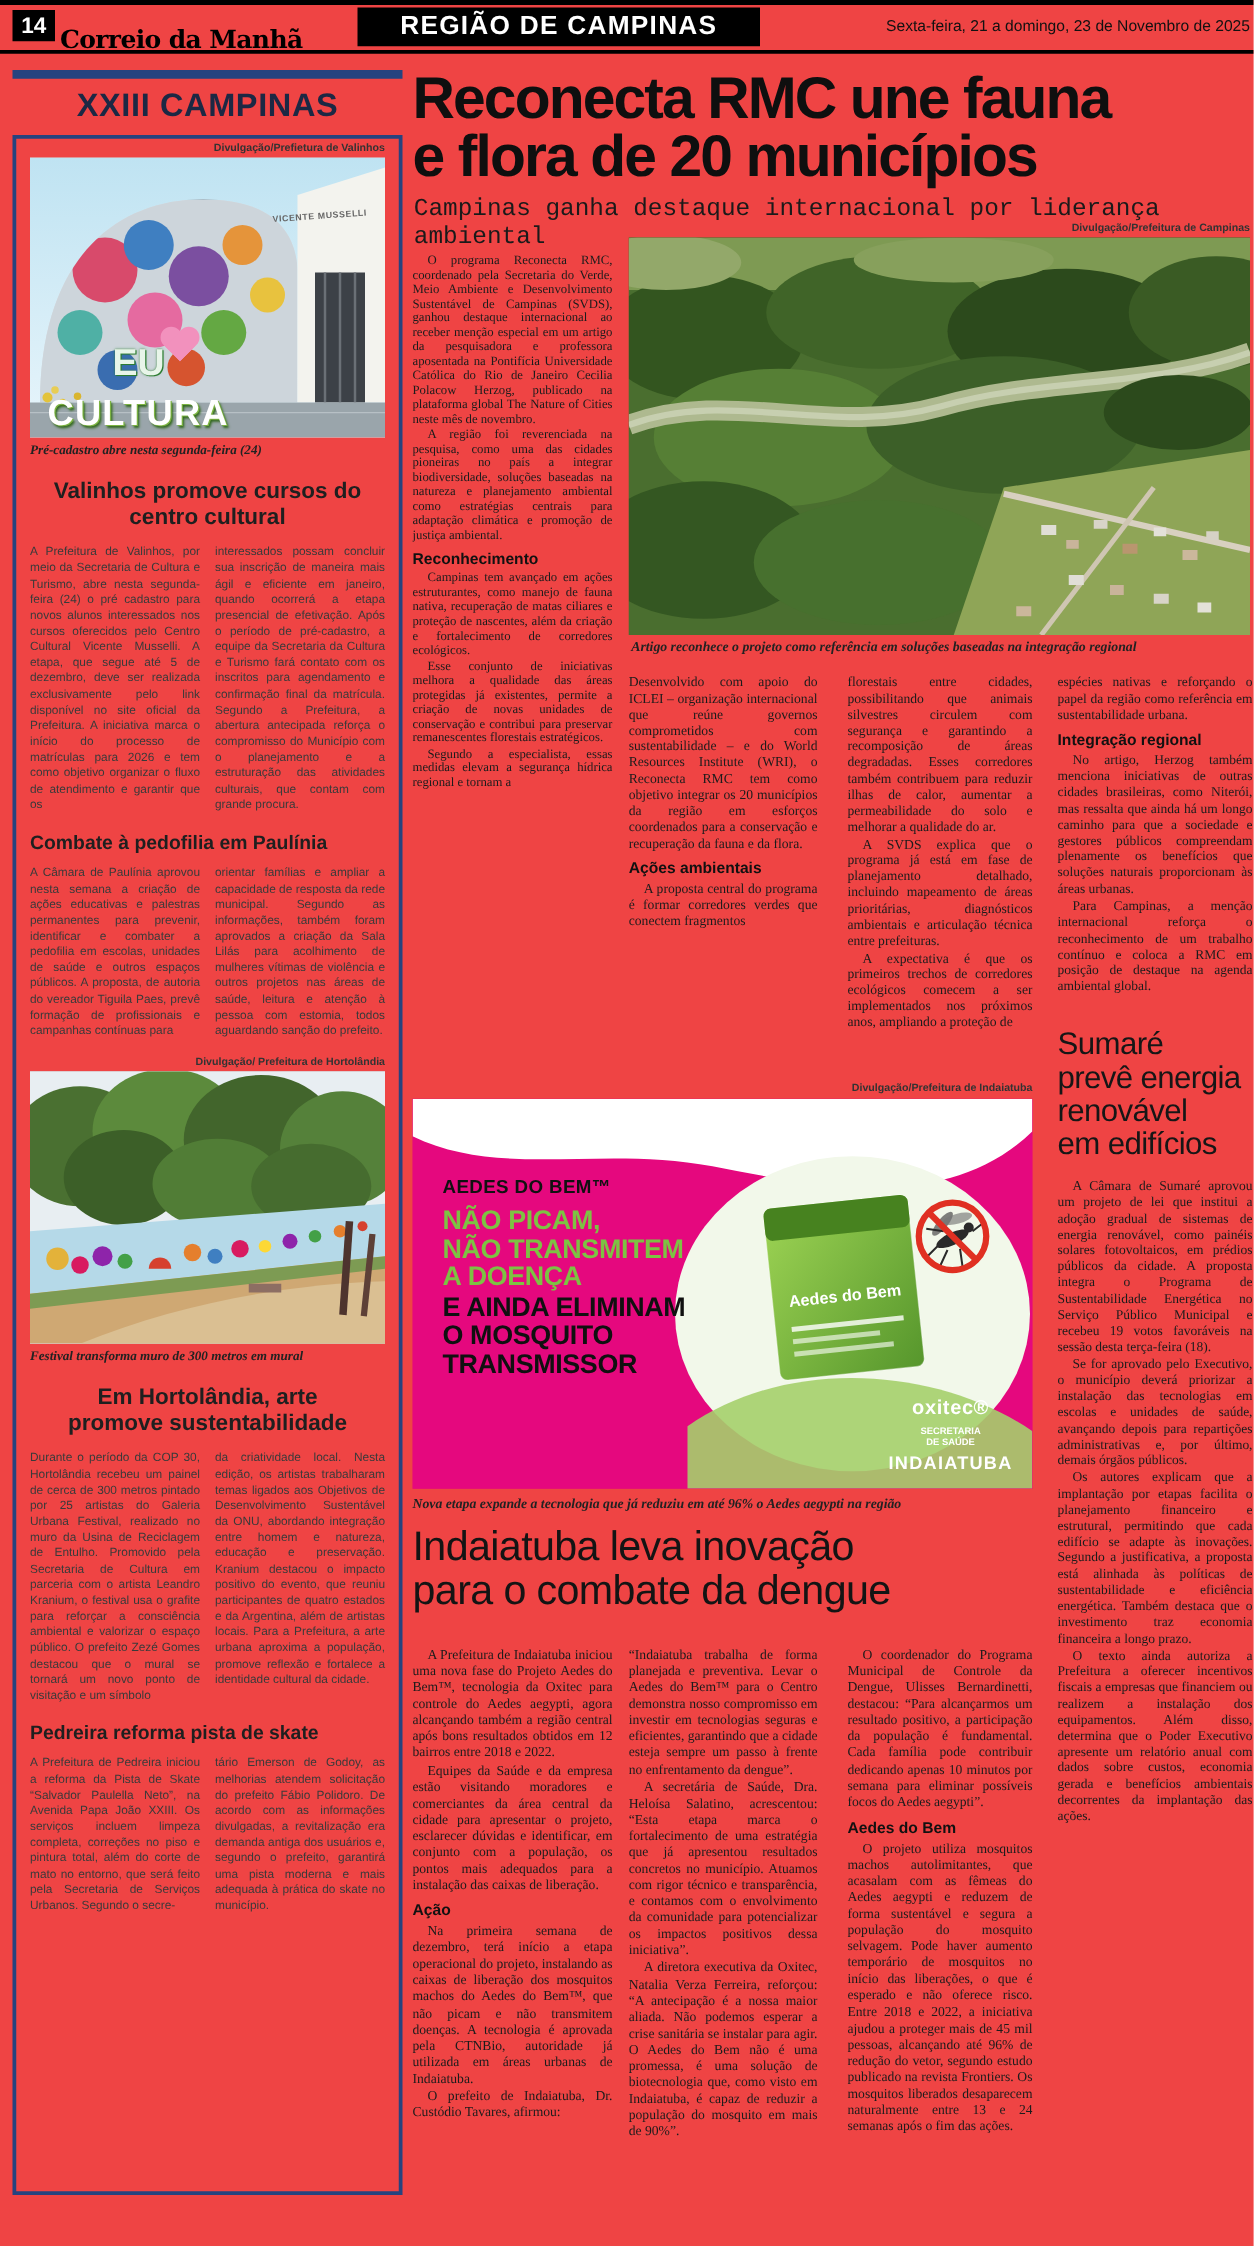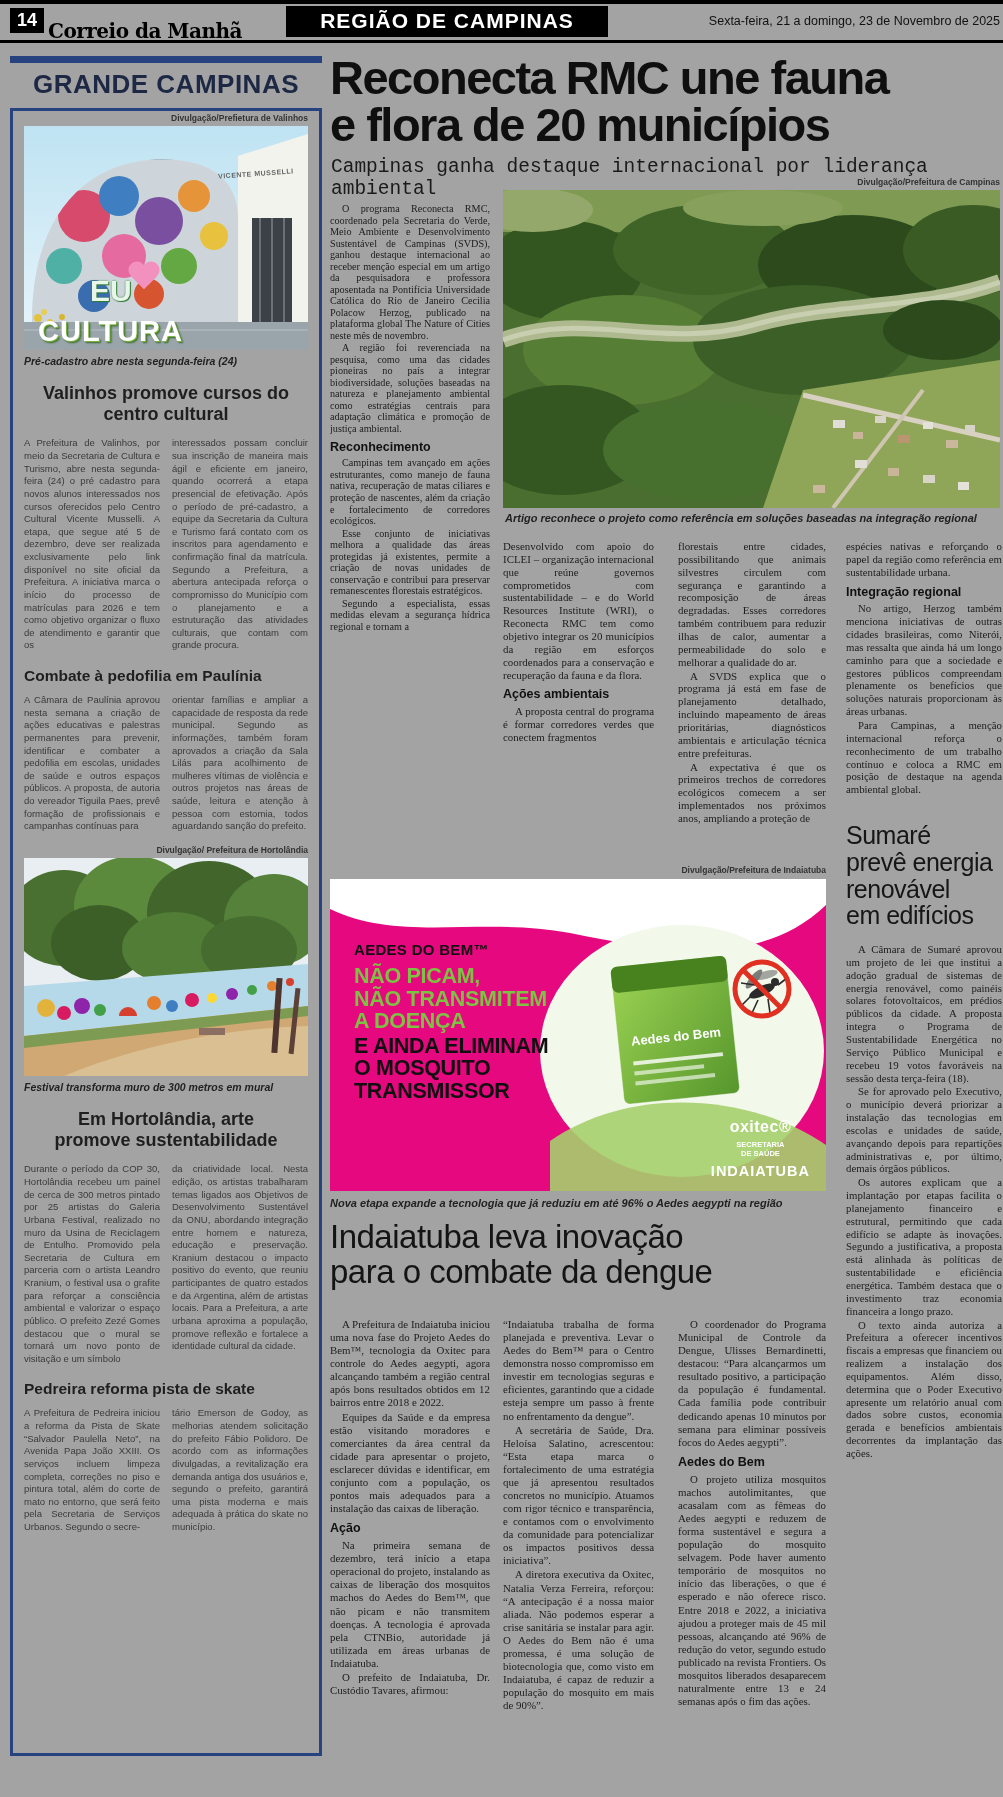--- a/index.html
+++ b/index.html
@@ -1,39 +1,39 @@
 <!DOCTYPE html>
 <html lang="pt-BR" style="--navy: #26437f; --magenta: #e5087e; --adgreen: #7dc243;"><head>
 <meta charset="utf-8">
 <style>
   :root{ --navy:#26437f; --magenta:#e5087e; --adgreen:#7dc243; }
   *{margin:0;padding:0;box-sizing:border-box}
   html,body{width:1003px;height:1797px;overflow:hidden;background:#fff;}
   body{font-family:"Liberation Sans",sans-serif;color:#222;position:relative;}
-  #page{position:absolute;inset:0;overflow:hidden;background:#a3a3a3;}
+  #page{position:absolute;inset:0;overflow:hidden;background:#ef4444;}
 
   
   .topbar{position:absolute;top:0;left:0;width:1003px;height:4px;background:#000;}
   .pagenum{position:absolute;left:10px;top:8px;background:#000;color:#fff;font-weight:bold;font-size:18px;padding:2px 7px;}
   .masthead{position:absolute;left:48px;top:19px;font-family:"DejaVu Serif",serif;font-weight:bold;font-size:20px;letter-spacing:-0.5px;color:#000;text-align:center;}
   .section-box{position:absolute;left:286px;top:6px;width:322px;background:#000;color:#fff;font-weight:bold;font-size:21px;text-align:center;padding:3px 16px 4px;letter-spacing:1px;}
   .edition-date{position:absolute;right:3px;top:14px;font-size:12.5px;color:#111;}
   .header-rule{position:absolute;top:40px;left:0;width:1003px;height:3px;background:#000;}
 
   
   #leftcol{position:absolute;left:10px;top:56px;width:312px;}
   .kicker-bar{height:7px;background:var(--navy);margin-bottom:6px;}
   .kicker{font-size:26px;font-weight:bold;color:#1c2844;text-align:center;letter-spacing:.5px;margin-bottom:8px;}
   .leftbox{border:3px solid var(--navy);padding:2px 11px;height:1648px;overflow:hidden;}
   .credit{font-size:8.5px;font-weight:bold;color:#333;text-align:right;}
   .credit.spaced{margin-top:12px;}
   .photo{position:relative;overflow:hidden;margin-top:3px;background:#cfd8dc;}
   .photo-valinhos{height:224px;}
   .photo-horto{height:218px;}
-  .caption{font-size:10.5px;font-style:italic;font-weight:bold;color:#222;margin-top:5px;}
+  .caption{font-size:10.5px;font-style:italic;font-weight:bold;color:#222;margin-top:5px;font-family:Liberation Serif, serif;}
   .leftbox h2{font-size:18px;line-height:1.18;text-align:center;color:#1f1f1f;margin:16px 4px 12px;white-space:pre-line;}
   .leftbox h3{font-size:15.5px;text-align:left;color:#1f1f1f;margin:15px 0 9px;}
   .twocol{display:flex;gap:12px;}
   .lc{flex:1;font-size:9.5px;line-height:1.33;text-align:justify;color:#3a3a3a;}
 
   
   #main-headline{position:absolute;left:330px;top:54px;width:673px;font-size:47px;line-height:1.0;font-weight:bold;letter-spacing:-1.5px;color:#0f0f0f;white-space:pre-line;}
   #main-subtitle{position:absolute;left:331px;top:156px;width:672px;font-size:19.5px;color:#1a1a1a;font-family:Liberation Mono, monospace;}
   #main-credit{position:absolute;left:503px;top:177px;width:497px;}
   #main-photo{position:absolute;left:503px;top:190px;width:497px;height:318px;overflow:hidden;background:#4a6e2f;}
@@ -86,21 +86,21 @@
 
   <div class="topbar"></div>
   <div class="pagenum">14</div>
   <div class="masthead">Correio da Manhã</div>
   <div class="section-box">REGIÃO DE CAMPINAS</div>
   <div class="edition-date">Sexta-feira, 21 a domingo, 23 de Novembro de 2025</div>
   <div class="header-rule"></div>
 
   <aside id="leftcol">
     <div class="kicker-bar"></div>
-    <div class="kicker">GRANDE CAMPINAS</div>
+    <div class="kicker">XXIII CAMPINAS</div>
     <div class="leftbox">
 
       <div class="credit">Divulgação/Prefietura de Valinhos</div>
       <div class="photo photo-valinhos">
         <svg width="284" height="224" viewBox="0 0 284 224">
           <defs>
             <linearGradient id="sky1" x1="0" y1="0" x2="0" y2="1">
               <stop offset="0" stop-color="#bfe3f2"></stop>
                 <stop offset="1" stop-color="#e8f5fb"></stop>
             </linearGradient>

